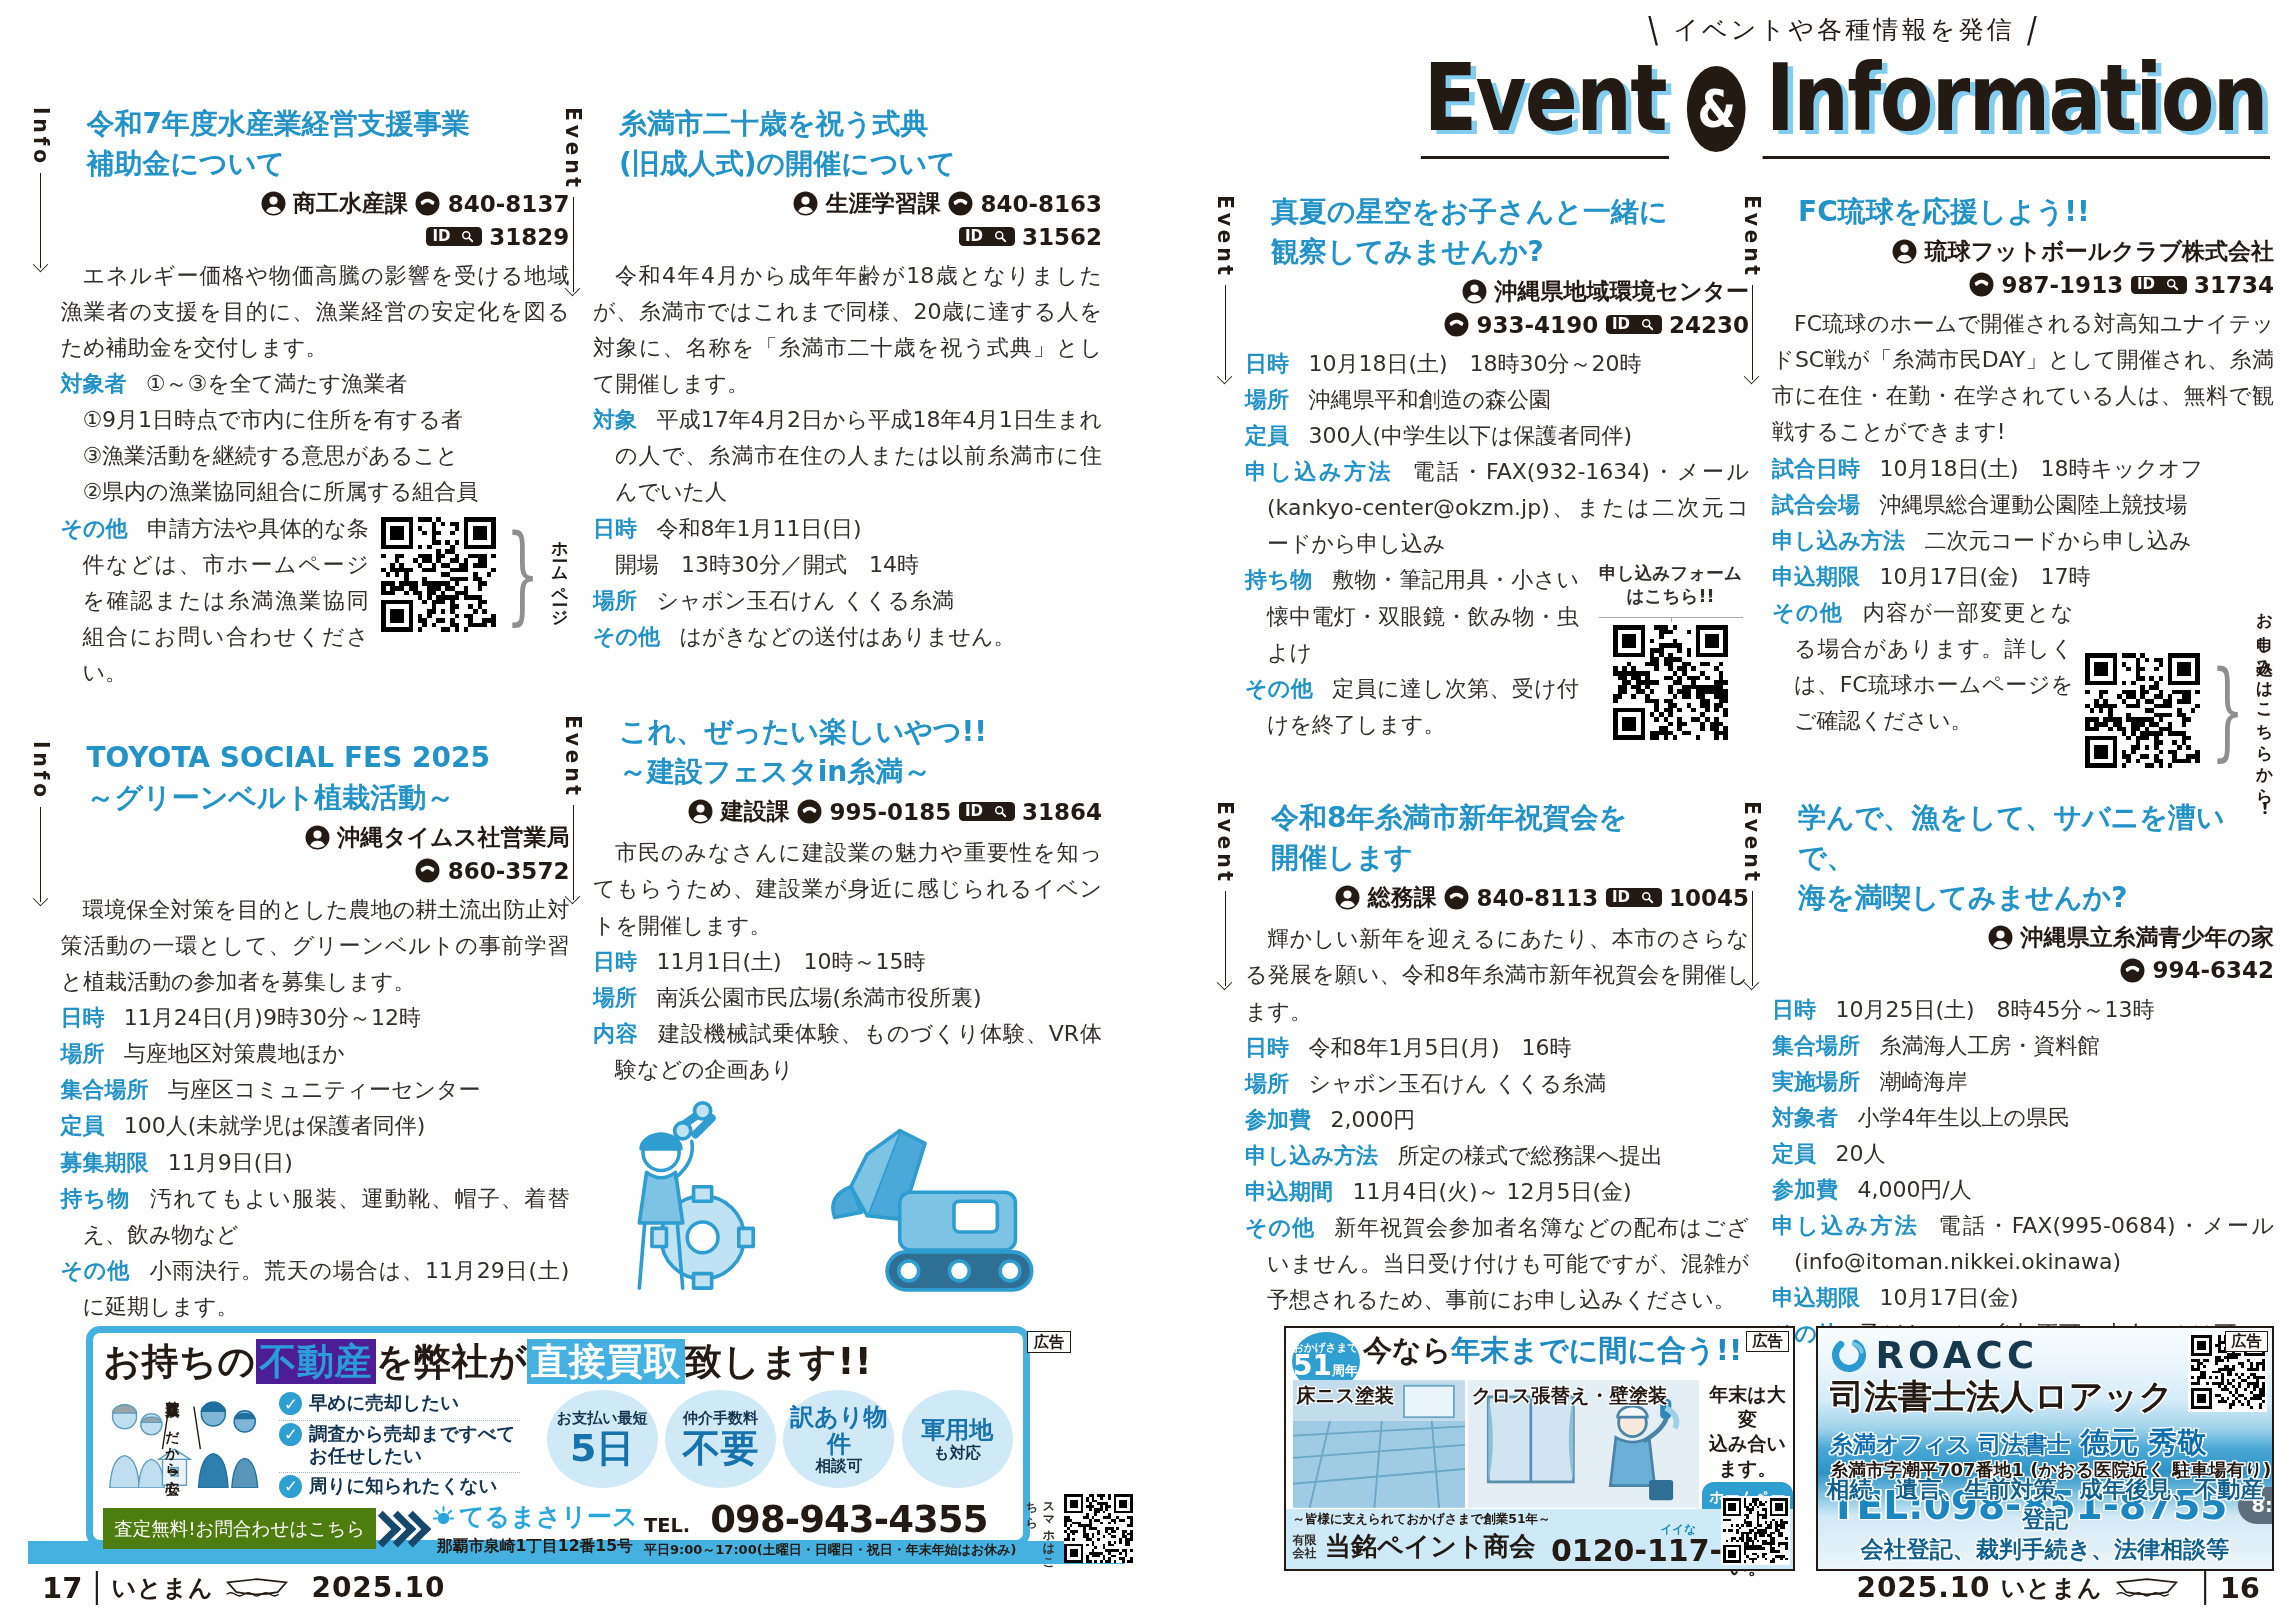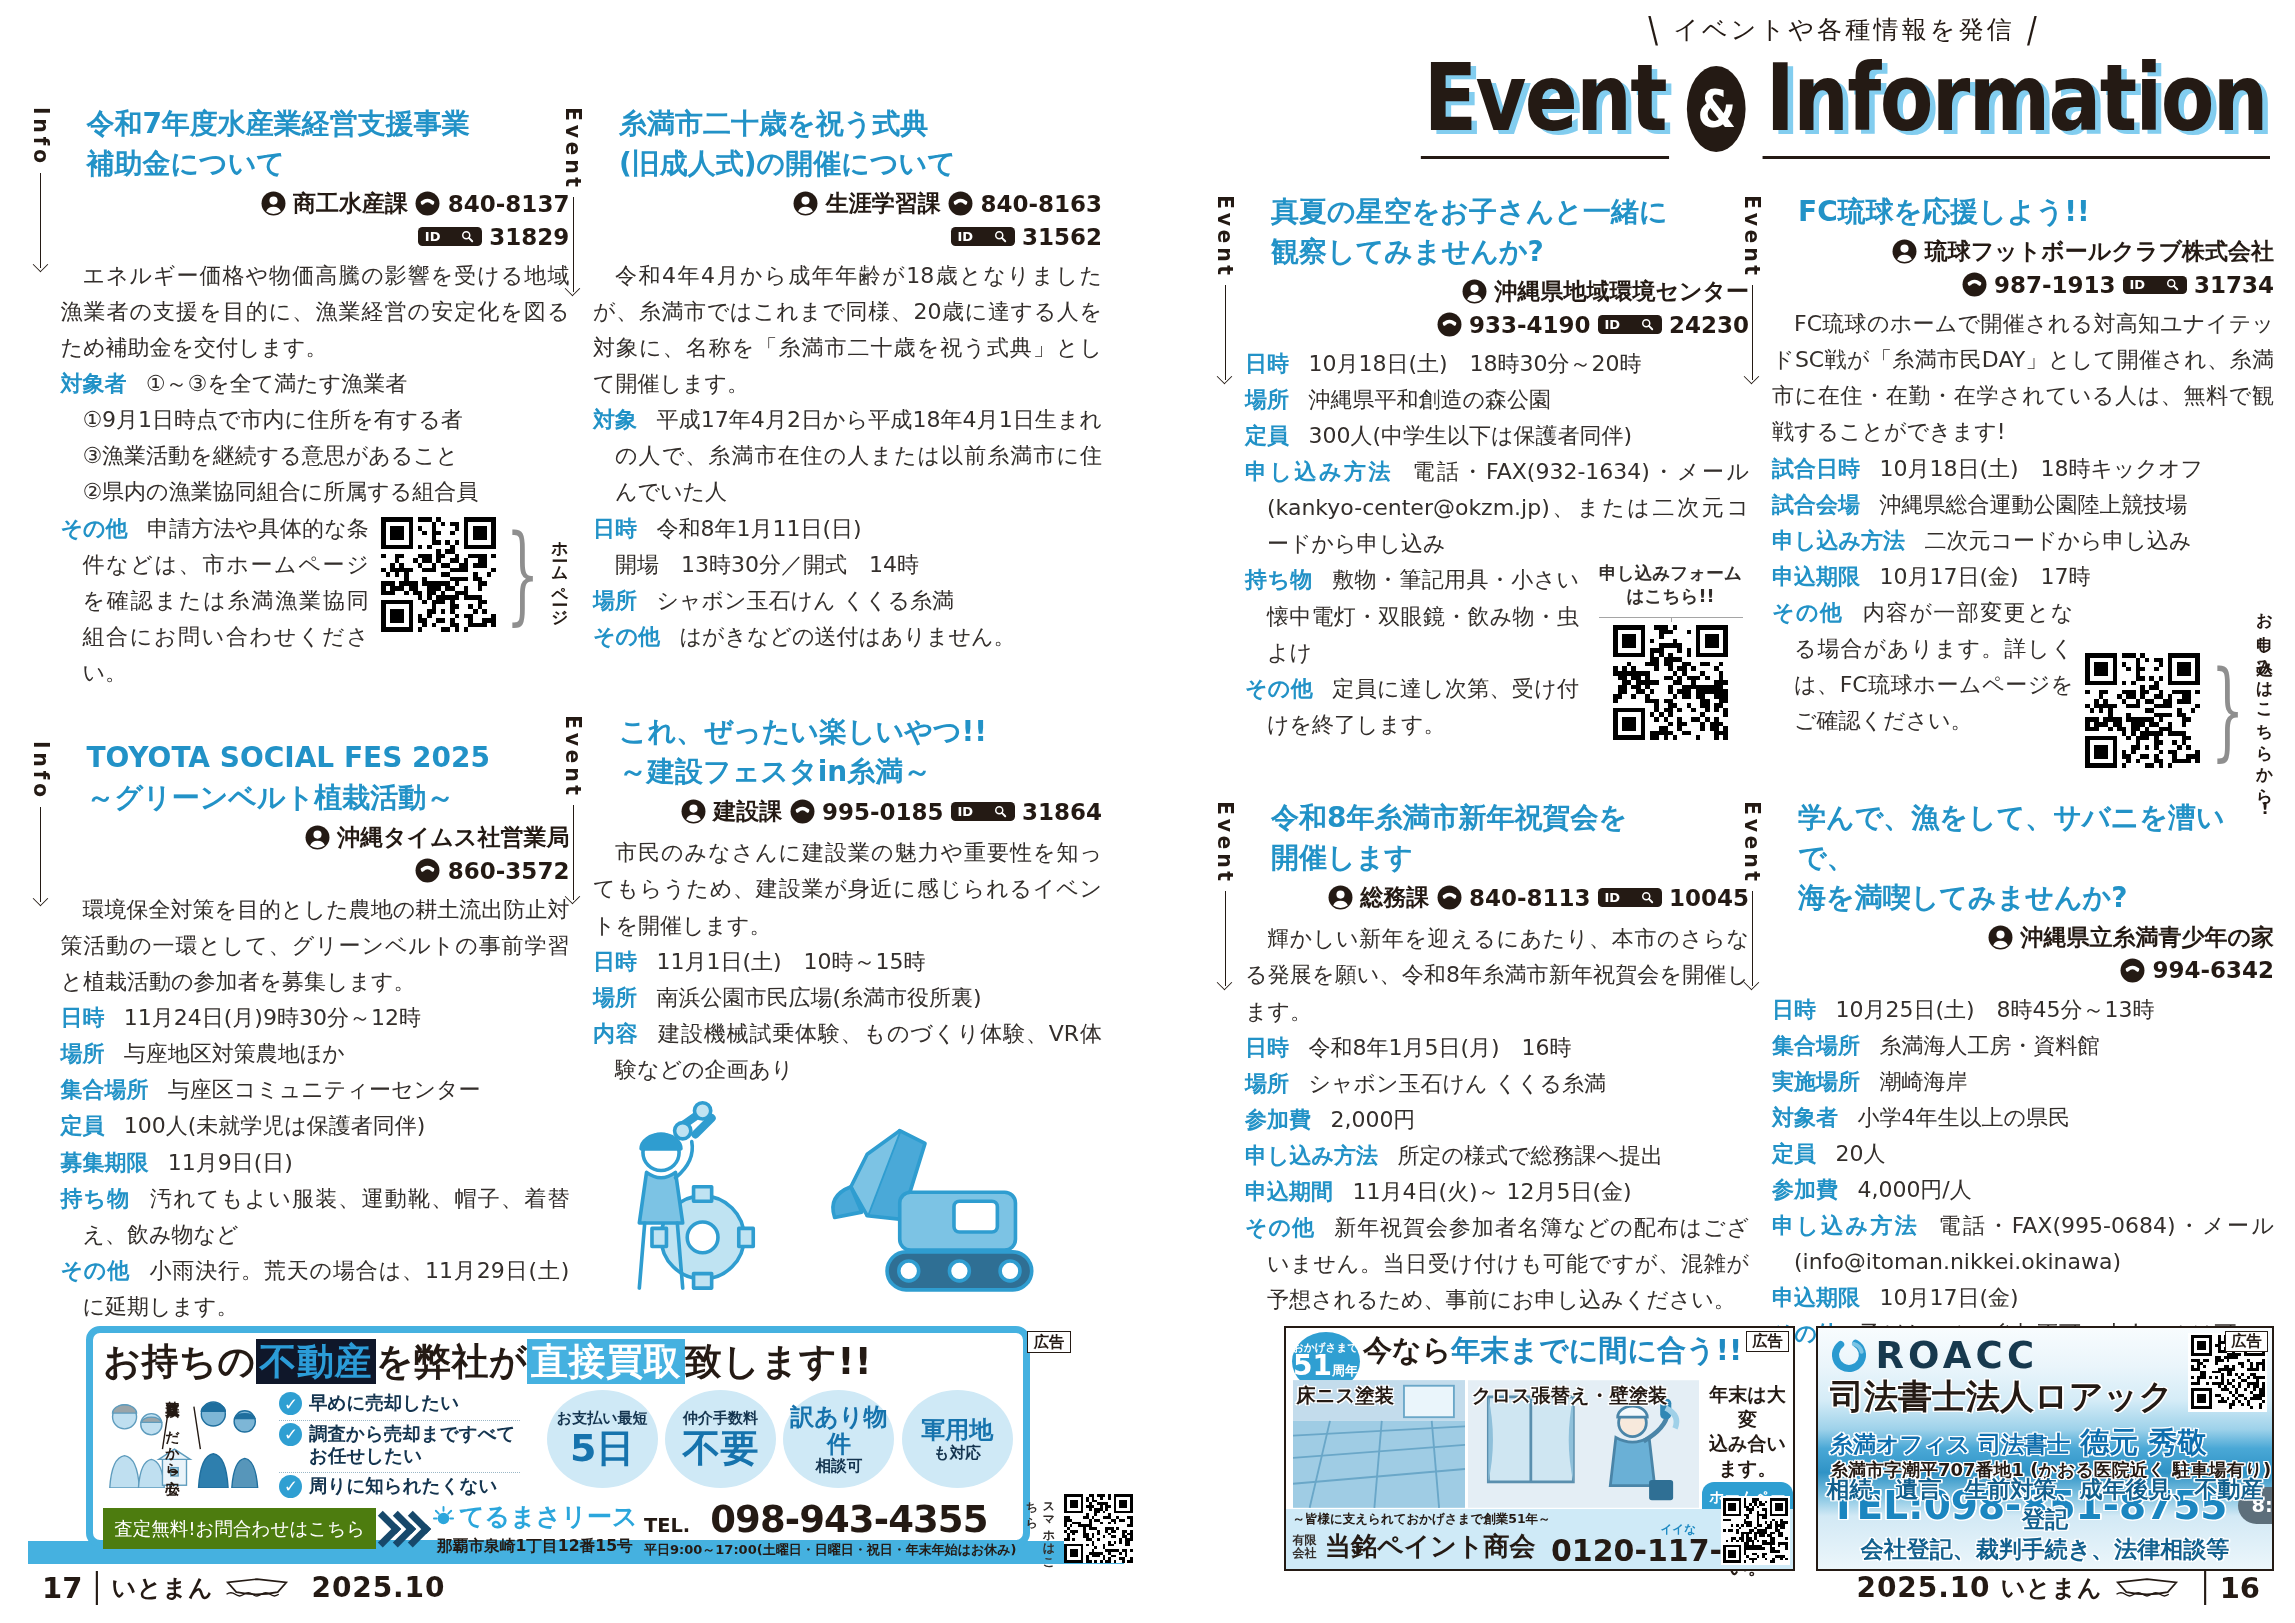--- a/index.html
+++ b/index.html
@@ -27,22 +27,22 @@
   .gline::after{content:'';position:absolute;left:-5.1px;bottom:-1.9px;width:10.2px;height:10.2px;
                 border-left:1.4px solid #241a14;border-bottom:1.4px solid #241a14;transform:rotate(-45deg);}
   .abody{margin-left:35px;}
   #a5 .abody,#a6 .abody{width:504px;} #a7 .abody,#a8 .abody{width:502px;}
   #a1 .abody,#a2 .abody,#a3 .abody,#a4 .abody{width:509px;}
   .a-title{color:#2292c7;font-weight:bold;font-size:28px;line-height:1.42;padding-left:26px;margin-bottom:4.6px;}
   .a-contact{margin:1.9px 0 8.3px;}
   .cline{display:flex;justify-content:flex-end;align-items:center;gap:7.4px;font-weight:bold;font-size:23px;color:#241a14;margin:4.6px 0;}
   .cicon{width:25px;height:25px;flex:none;}
   .cicon svg{width:25px;height:25px;display:block;}
-  .idbadge{display:inline-flex;align-items:center;gap:20px;background:#241a14;color:#fff;border-radius:4.6px;
-           padding:1.9px 6.5px;font-size:13px;font-weight:bold;line-height:1;}
+  .idbadge{display:inline-flex;align-items:center;gap:10px;background:#241a14;color:#fff;border-radius:4.6px;
+           padding:1.9px 6.5px;font-size:15px;font-weight:bold;line-height:1;}
   .idbadge svg{width:15px;height:15px;}
   .rows{font-size:22px;line-height:1.64;text-align:justify;}
   .para{text-indent:22px;}
   .fld{padding-left:22px;text-indent:-22px;}
   .fld .flabel{color:#2292c7;font-weight:bold;margin-right:19.4px;}
   .sub{padding-left:22px;}
   .qrwrap-r{float:right;margin:6.5px 0 3.7px 12px;display:flex;align-items:center;text-indent:0;}
   .brace{font-family:"DejaVu Serif","Liberation Serif",serif;font-size:106px;color:#8f8f8f;
          transform:scaleX(.5);line-height:.9;margin:0 -6.5px;}
   .vcap{writing-mode:vertical-rl;text-orientation:upright;font-size:16.7px;font-weight:bold;color:#241a14;letter-spacing:2.3px;line-height:1.15;}
@@ -55,21 +55,21 @@
 
   
   .admark{position:absolute;font-size:15.3px;font-weight:bold;color:#241a14;background:#fff;
           border:1.4px solid #241a14;padding:1.4px 5.6px;line-height:1.1;z-index:5;}
   
   #ad1{position:absolute;left:86px;top:1326px;width:944px;height:221px;background:#fff;
        border:7.4px solid #45b1e0;border-radius:14px;box-sizing:border-box;padding:3.7px 10.2px;}
   #ad1 .admark{top:-1.9px;right:-48px;}
   .ad1-band{position:absolute;left:28px;top:1541px;width:1096px;height:23px;background:#45b1e0;}
   .ad1-title{font-weight:bold;font-size:37px;color:#241a14;white-space:nowrap;letter-spacing:0.5px;}
-  .ad1-title .hl1{color:#2b9cd8;background:#0f172a;padding:0.9px 3.7px;}
+  .ad1-title .hl1{color:#2b9cd8;background:#4c1d95;padding:0.9px 3.7px;}
   .ad1-title .hl2{color:#fff;background:#45b1e0;padding:0.9px 3.7px;}
   .ad1-main{display:flex;gap:9.3px;align-items:center;height:98px;margin-top:3.7px;}
   .ad1-people{position:relative;width:167px;height:98px;flex:none;}
   .ad1-people svg{width:167px;height:98px;display:block;}
   .pv{position:absolute;left:61px;top:0.9px;writing-mode:vertical-rl;font-size:14px;font-weight:bold;color:#241a14;line-height:1.2;height:95px;}
   .ad1-checks{width:241px;flex:none;display:flex;flex-direction:column;justify-content:space-between;height:98px;list-style:none;margin:0;padding:0;}
   .ad1-checks li{display:flex;align-items:flex-start;gap:6.5px;font-weight:bold;font-size:18.5px;color:#14344f;
                  border-bottom:1.9px dotted #9bb7c6;padding:1.9px 0 4.6px;line-height:1.2;}
   .ad1-checks li:last-child{border-bottom:none;}
   .chk{width:23px;height:23px;border-radius:50%;background:#2f9fd2;color:#fff;font-size:16.7px;

